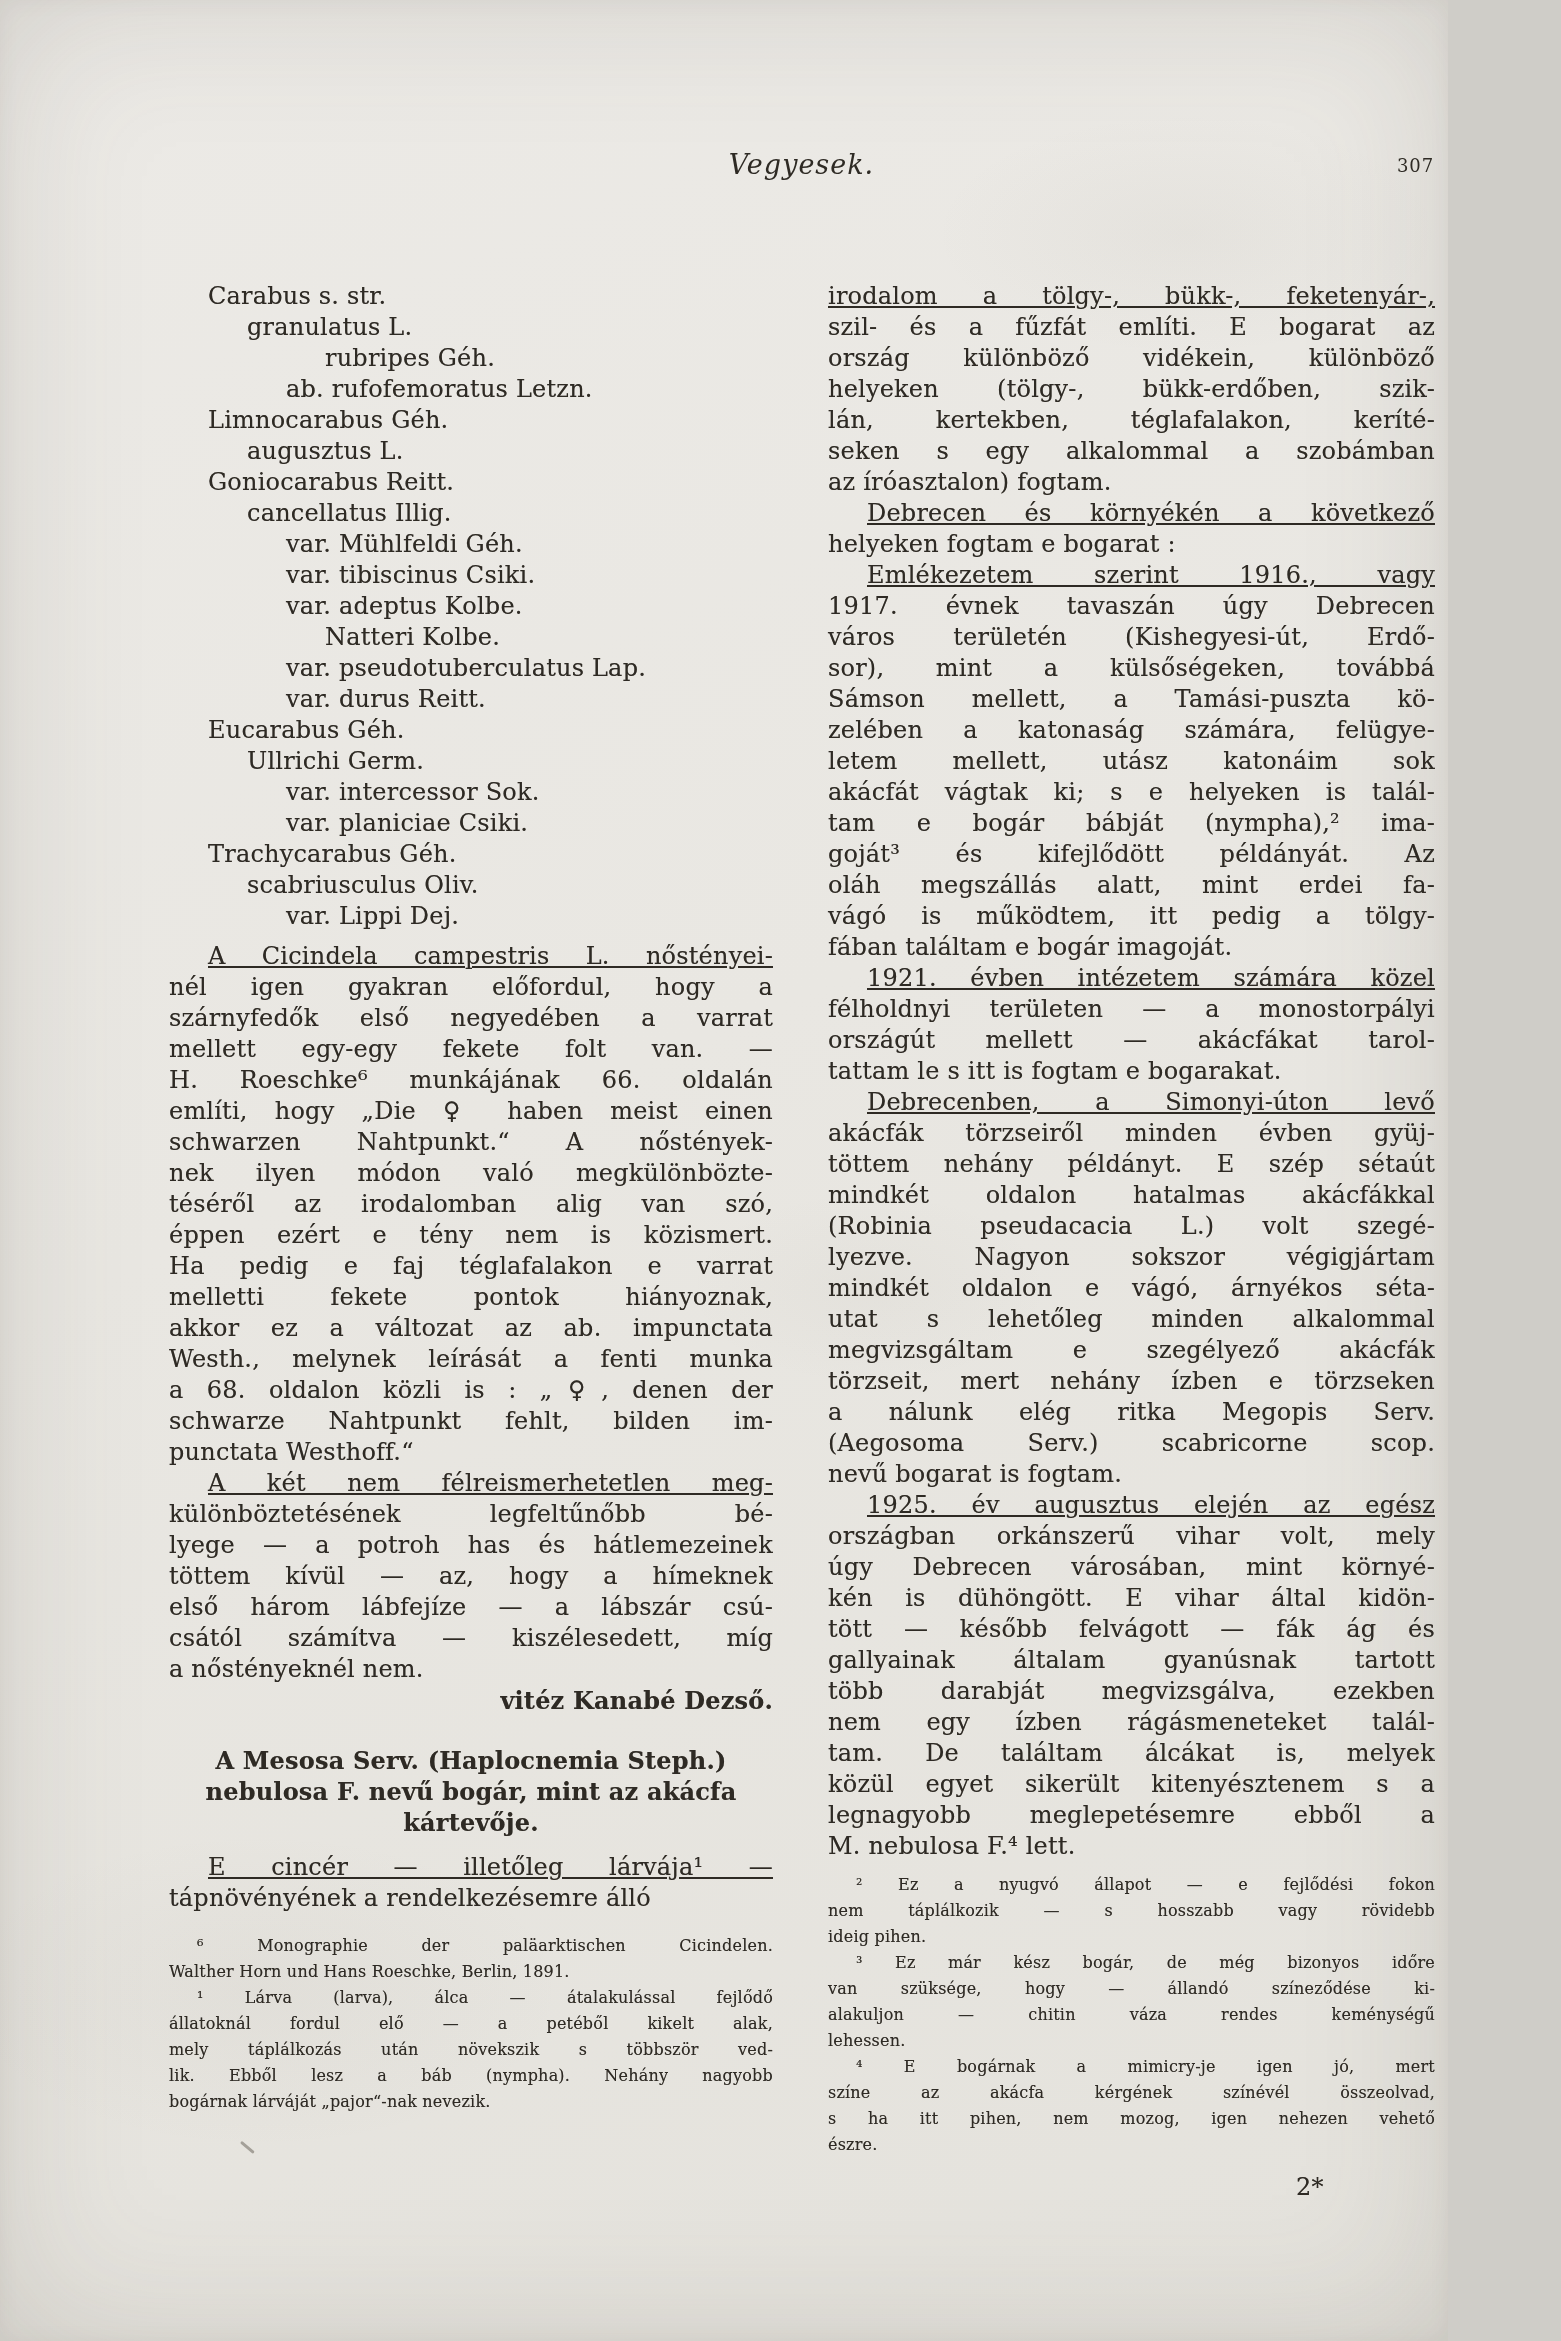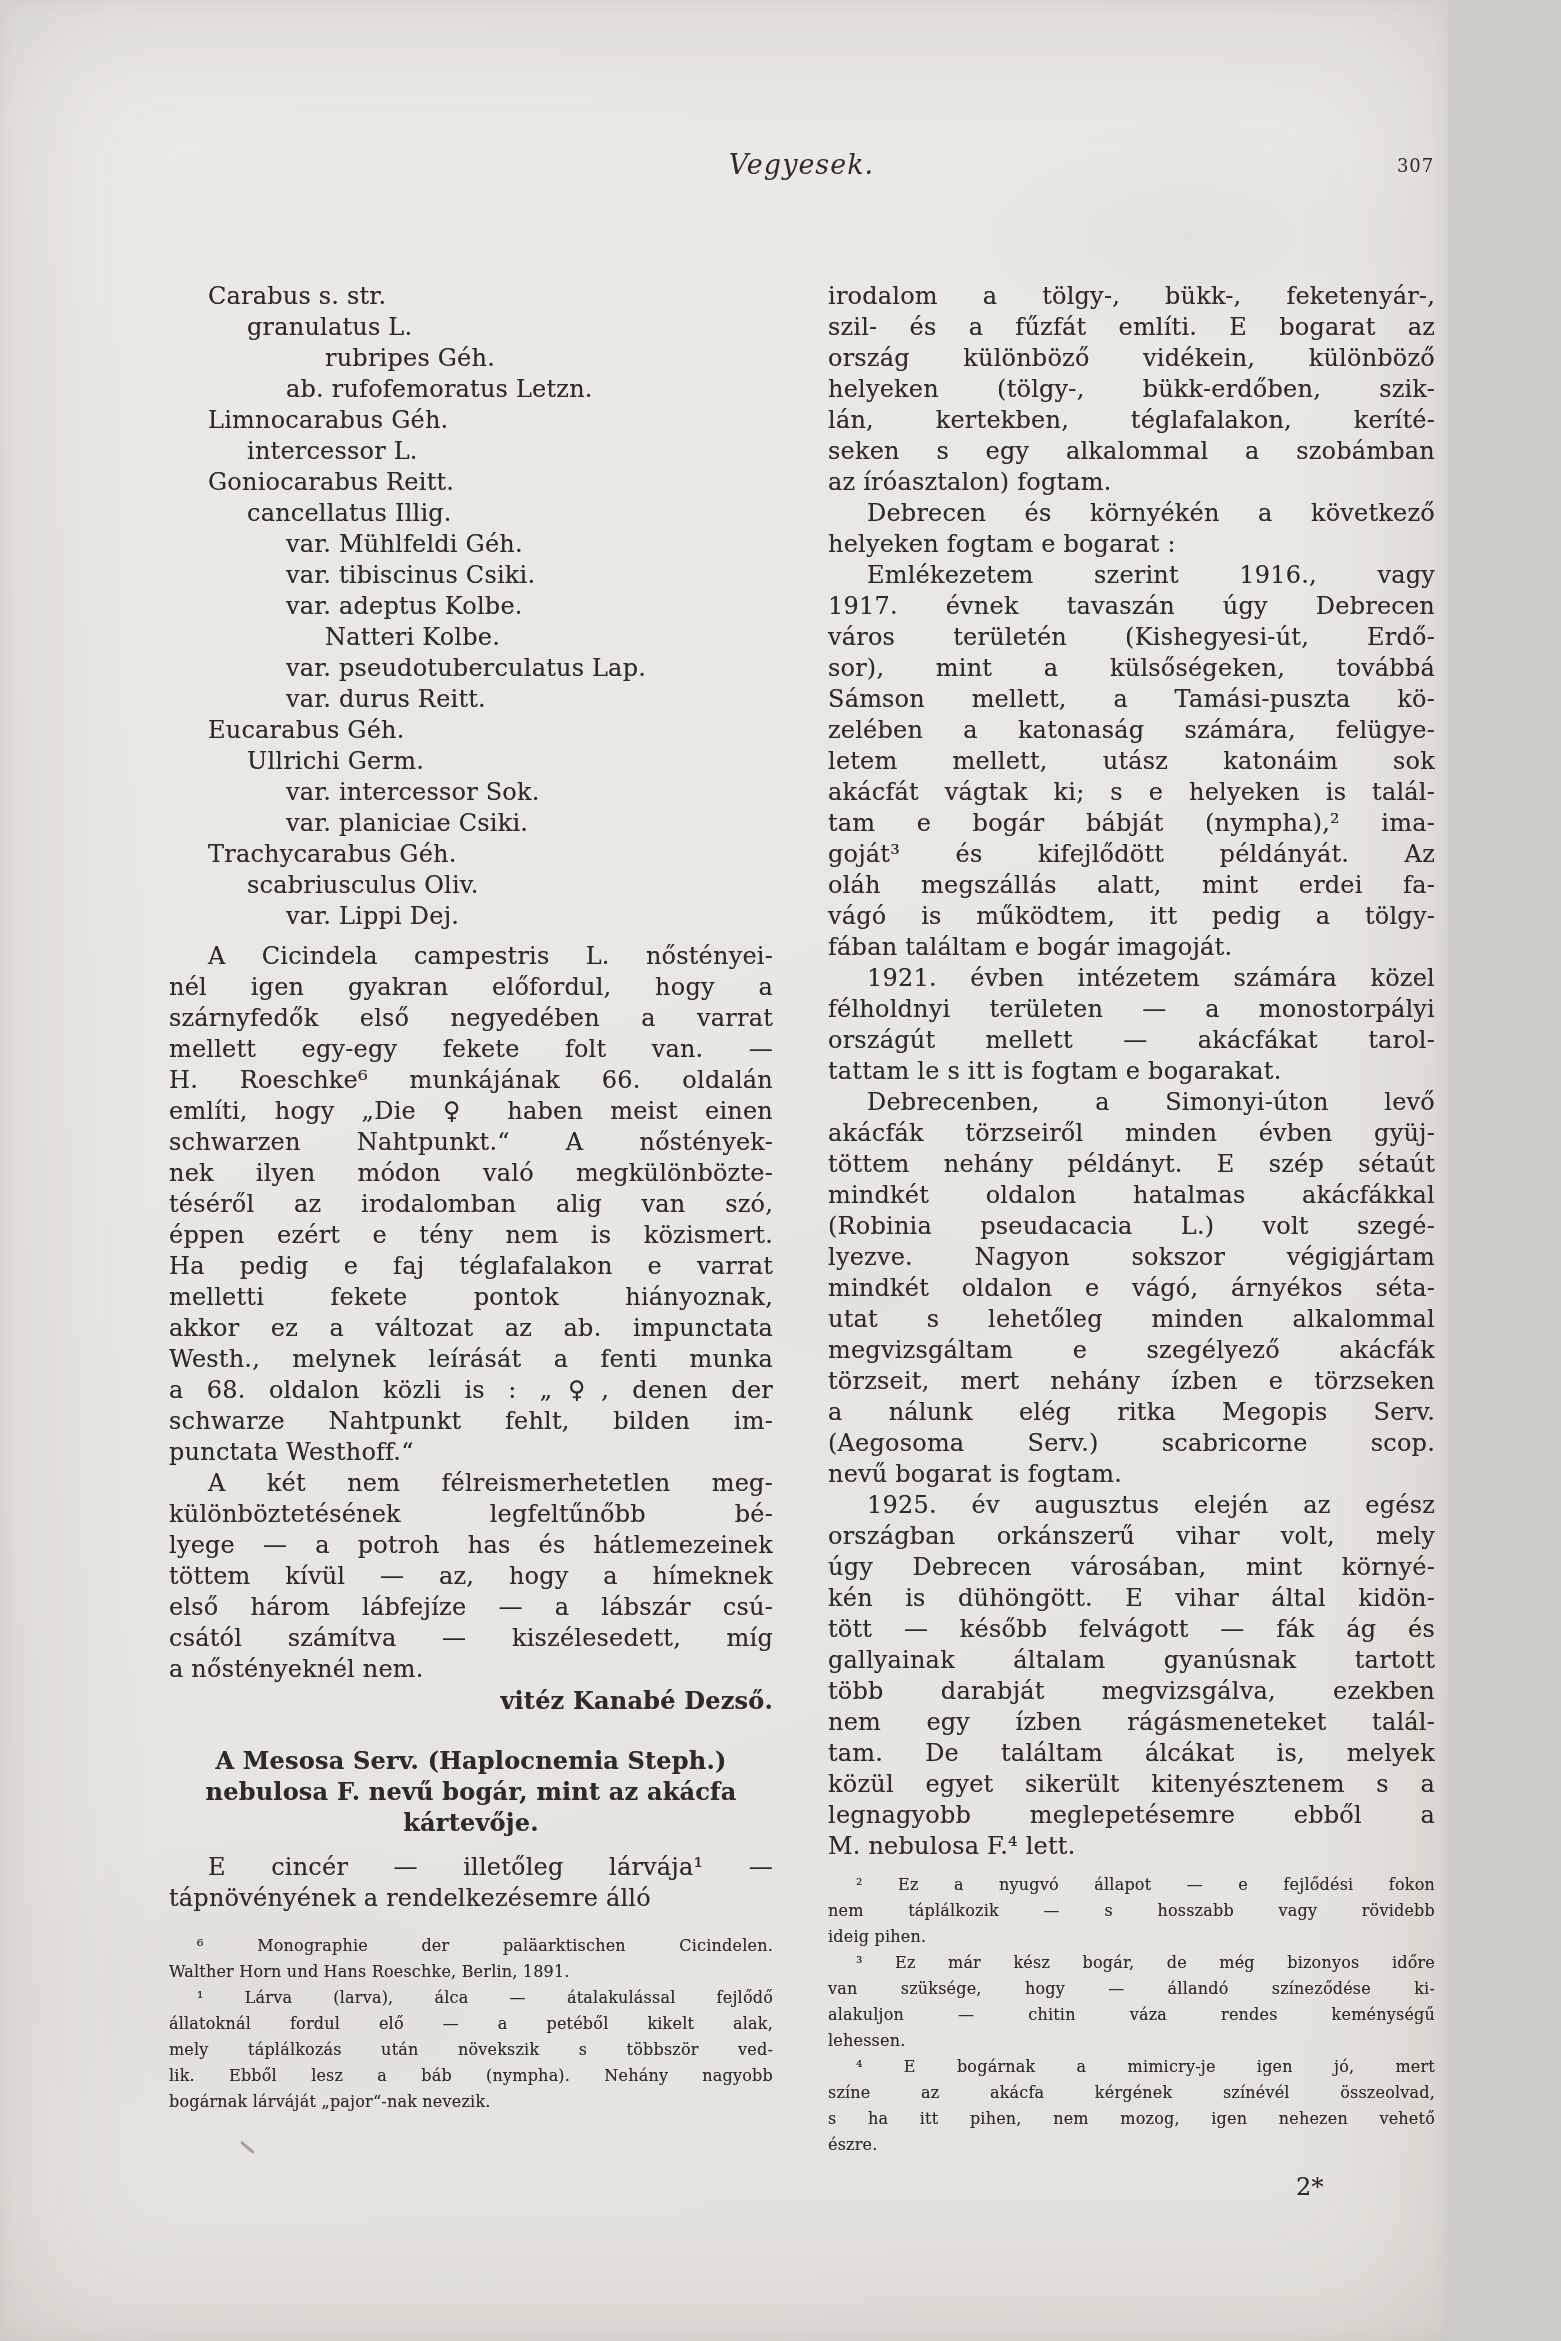--- a/index.html
+++ b/index.html
@@ -30,21 +30,21 @@
   }
   .col{
     position:absolute;top:281px;
     font-size:24px;line-height:31px;letter-spacing:0.2px;
     text-shadow:0 0 0.6px rgba(46,42,36,.45);
   }
   .col.left{left:169px;width:604px;}
   .col.right{left:828px;width:607px;}
 
   .line{text-align:justify;text-align-last:justify;}
-  .para .line:first-child{text-indent:39px;}
+  .para .line:first-child{text-indent:39px;text-decoration:underline;}
   .para.cont .line:first-child{text-indent:0;}
   .para .line:last-child{text-align-last:left;}
 
   .species{margin-bottom:8.7px;}
   .species .line{text-align:left;text-align-last:left;}
 
   .sig{text-align:right;font-weight:bold;}
 
   .heading{margin-top:29.5px;font-weight:bold;}
   .heading .line{text-align:center;text-align-last:center;}
@@ -72,21 +72,21 @@
   <div class="runhead">Vegyesek.</div>
   <div class="pagenum">307</div>
 
   <div class="col left">
     <div class="species">
         <div class="line" style="padding-left: 39px;">Carabus s. str.</div>
         <div class="line" style="padding-left: 78px;">granulatus L.</div>
         <div class="line" style="padding-left: 156px;">rubripes Géh.</div>
         <div class="line" style="padding-left: 117px;">ab. rufofemoratus Letzn.</div>
         <div class="line" style="padding-left: 39px;">Limnocarabus Géh.</div>
-        <div class="line" style="padding-left: 78px;">intercessor L.</div>
+        <div class="line" style="padding-left: 78px;">augusztus L.</div>
         <div class="line" style="padding-left: 39px;">Goniocarabus Reitt.</div>
         <div class="line" style="padding-left: 78px;">cancellatus Illig.</div>
         <div class="line" style="padding-left: 117px;">var. Mühlfeldi Géh.</div>
         <div class="line" style="padding-left: 117px;">var. tibiscinus Csiki.</div>
         <div class="line" style="padding-left: 117px;">var. adeptus Kolbe.</div>
         <div class="line" style="padding-left: 156px;">Natteri Kolbe.</div>
         <div class="line" style="padding-left: 117px;">var. pseudotuberculatus Lap.</div>
         <div class="line" style="padding-left: 117px;">var. durus Reitt.</div>
         <div class="line" style="padding-left: 39px;">Eucarabus Géh.</div>
         <div class="line" style="padding-left: 78px;">Ullrichi Germ.</div>

